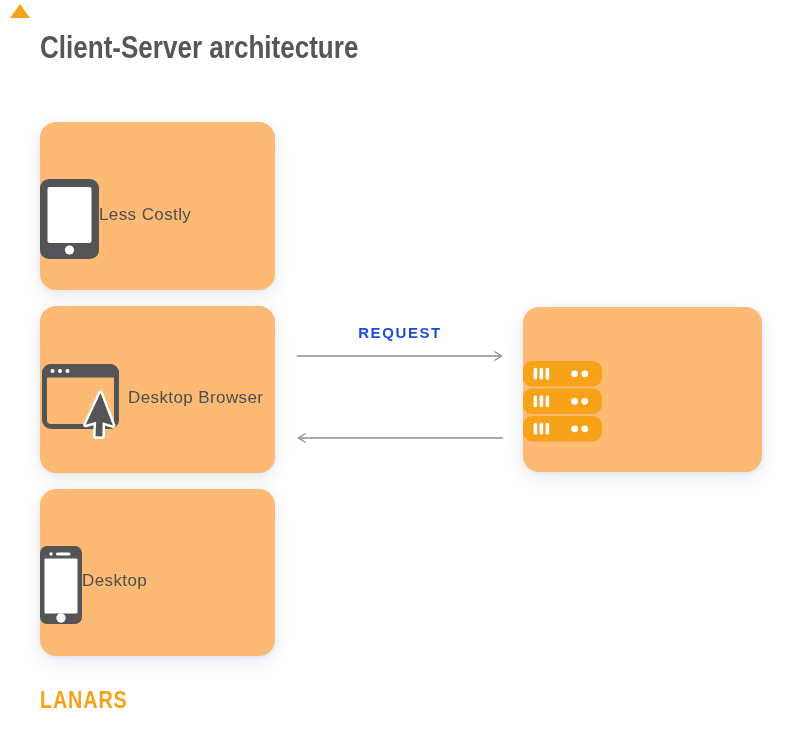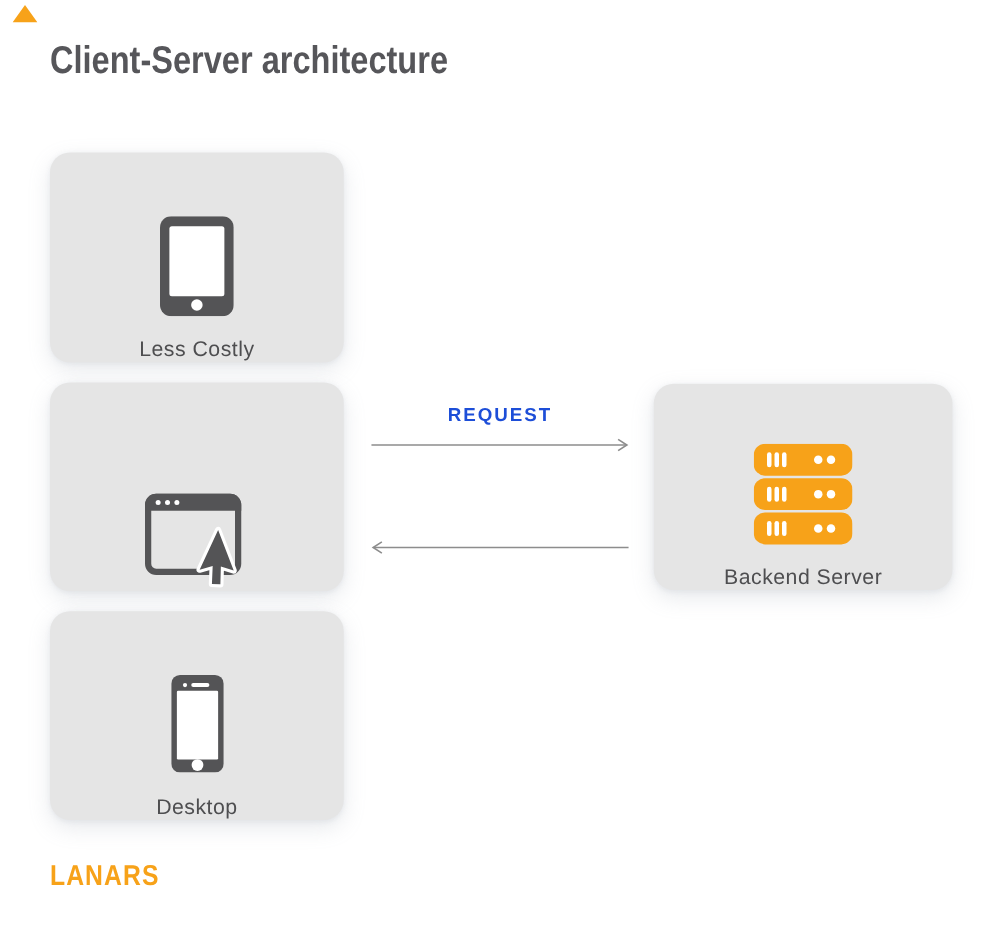--- a/index.html
+++ b/index.html
@@ -16,23 +16,23 @@
   
   .page-title{
     position:absolute;left:40px;top:30px;margin:0;
     font-size:31px;font-weight:700;color:#56565A;
     letter-spacing:0px;white-space:nowrap;
     transform:scaleX(0.84);transform-origin:left center;
   }
 
   
   .card{
-    position:absolute;background:#e5e5e5;border-radius:16px;
+    position:absolute;background:#fdba74;border-radius:16px;
     box-shadow:0 6px 18px rgba(140,150,165,0.20), 0 1px 4px rgba(140,150,165,0.12);
-    display:flex;flex-direction:column;align-items:center;justify-content:flex-end;
+    display:flex;flex-direction:row;align-items:center;
   }
   .card-1{left:40px;top:122px;width:235px;height:168px;}
   .card-2{left:40px;top:306px;width:235px;height:167px;}
   .card-3{left:40px;top:489px;width:235px;height:167px;}
   .card-server{left:523px;top:307px;width:239px;height:165px;}
   .icon-wrap{
     height:80px;margin-top:25px;
     display:flex;align-items:center;justify-content:center;
   }
   .card-label{
@@ -92,20 +92,21 @@
           <circle cx="10.5" cy="7" r="2" fill="#ffffff"></circle>
           <circle cx="18" cy="7" r="2" fill="#ffffff"></circle>
           <circle cx="25.5" cy="7" r="2" fill="#ffffff"></circle>
 
           <g transform="translate(58.5,29) rotate(25) scale(1.25)">
             <path d="M0 0 L0 28 L6.6 22.4 L11 33 L16 30.9 L11.5 20.5 L20 19.3 Z" fill="#545456" stroke="#ffffff" stroke-width="4" stroke-linejoin="round" paint-order="stroke"></path>
           </g>
         </g>
       </svg>
     </div>
+    <div class="card-label">Desktop Browser</div>
   </div>
 
   <div class="card card-3">
     <div class="icon-wrap" style="margin-top:24px">
       <svg width="42" height="78" viewBox="0 0 42 78">
         <rect x="0" y="0" width="42" height="78" rx="7" fill="#545456"></rect>
         <circle cx="11" cy="8" r="1.7" fill="#ffffff"></circle>
         <rect x="16" y="6.4" width="14.5" height="3.2" rx="1.6" fill="#ffffff"></rect>
         <rect x="4.5" y="12.5" width="33" height="55" rx="1" fill="#ffffff"></rect>
         <circle cx="21" cy="72" r="4.7" fill="#ffffff"></circle>
@@ -136,21 +137,20 @@
           <circle cx="61.8" cy="40.3" r="3.4"></circle>
 
           <rect x="10.6" y="61.8" width="3.6" height="12" rx="1.8"></rect>
           <rect x="16.6" y="61.8" width="3.6" height="12" rx="1.8"></rect>
           <rect x="22.6" y="61.8" width="3.6" height="12" rx="1.8"></rect>
           <circle cx="51.6" cy="67.8" r="3.4"></circle>
           <circle cx="61.8" cy="67.8" r="3.4"></circle>
         </g>
       </svg>
     </div>
-    <div class="card-label">Backend Server</div>
   </div>
 
   <div class="arrow-label request">REQUEST</div>
   <svg class="arrow-line request" width="206" height="12" viewBox="0 0 206 12">
     <line x1="0" y1="6" x2="204" y2="6" stroke="#8D8D8D" stroke-width="1.3"></line>
     <polyline points="197.5,1.5 204.5,6 197.5,10.5" fill="none" stroke="#8D8D8D" stroke-width="1.3"></polyline>
   </svg>
 
   <svg class="arrow-line response" width="206" height="12" viewBox="0 0 206 12">
     <line x1="2" y1="6" x2="206" y2="6" stroke="#8D8D8D" stroke-width="1.3"></line>

